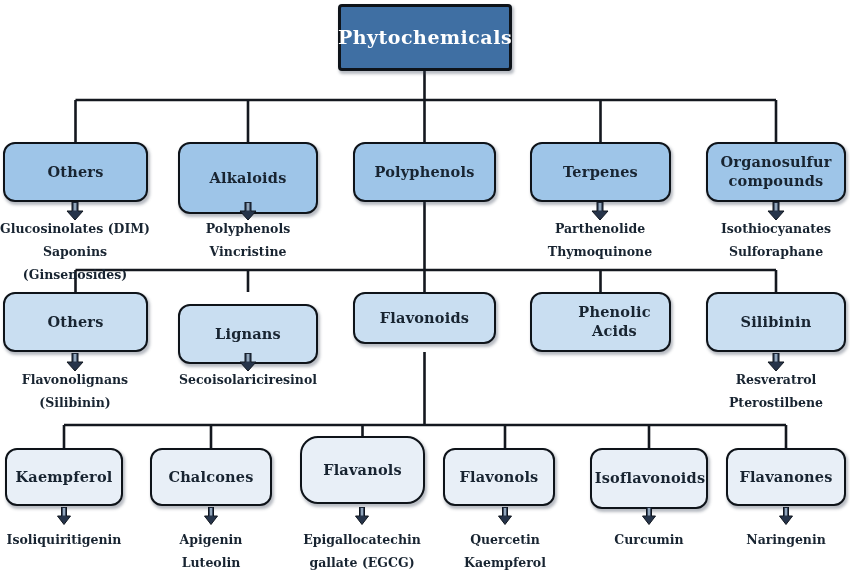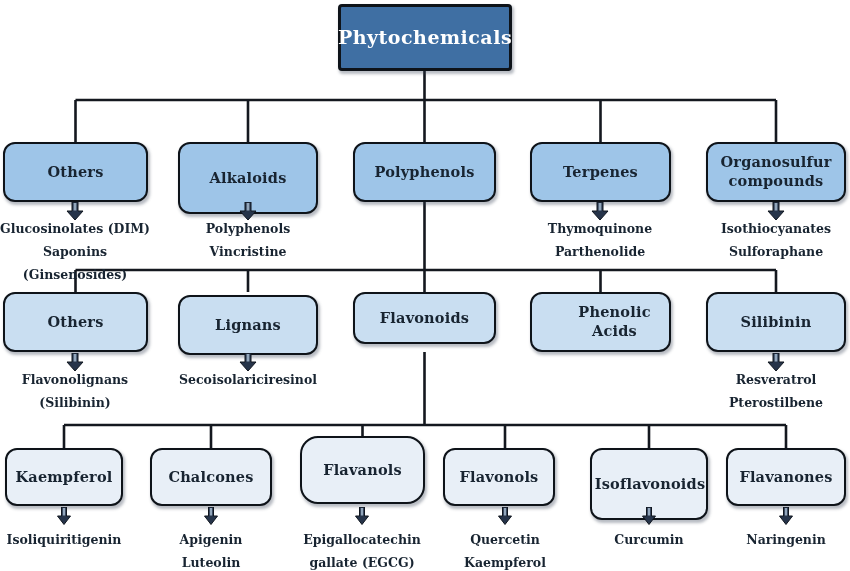--- a/index.html
+++ b/index.html
@@ -70,30 +70,30 @@
 
   <div class="stack" style="left:-10px;top:217px;width:170px;">
     <div>Glucosinolates (DIM)</div>
     <div>Saponins (Ginsenosides)</div>
   </div>
   <div class="stack" style="left:163px;top:217px;width:170px;">
     <div>Polyphenols</div>
     <div>Vincristine</div>
   </div>
   <div class="stack" style="left:515px;top:217px;width:170px;">
+    <div>Parthenolide</div>
     <div>Thymoquinone</div>
-    <div>Parthenolide</div>
   </div>
   <div class="stack" style="left:691px;top:217px;width:170px;">
     <div>Isothiocyanates</div>
     <div>Sulforaphane</div>
   </div>
 
   <div class="box l3" style="left:3px;top:292px;width:145px;height:60px;">Others</div>
-  <div class="box l3" style="left:178px;top:295px;width:140px;height:60px;">Lignans</div>
+  <div class="box l3" style="left:178px;top:304px;width:140px;height:60px;">Lignans</div>
   <div class="box l3" style="left:353px;top:292px;width:143px;height:52px;">Flavonoids</div>
   <div class="box l3" style="left:530px;top:292px;width:141px;height:60px;padding-left:34px;">Phenolic Acids</div>
   <div class="box l3" style="left:706px;top:292px;width:140px;height:60px;">Silibinin</div>
 
   <svg class="arrow" style="left:64px;top:353px;" width="22" height="19" viewBox="0 0 22 19">
       <polygon class="a-main" points="8,0 14,0 14,9 19,9 11,18 3,9 8,9"></polygon>
       <rect class="a-core" x="9.6" y="1" width="2.8" height="7.5"></rect>
     </svg>
   <svg class="arrow" style="left:237px;top:353px;" width="22" height="19" viewBox="0 0 22 19">
       <polygon class="a-main" points="8,0 14,0 14,9 19,9 11,18 3,9 8,9"></polygon>
@@ -113,21 +113,21 @@
   </div>
   <div class="stack" style="left:691px;top:368px;width:170px;">
     <div>Resveratrol</div>
     <div>Pterostilbene</div>
   </div>
 
   <div class="box l4" style="left:5px;top:448px;width:118px;height:58px;">Kaempferol</div>
   <div class="box l4" style="left:150px;top:448px;width:122px;height:58px;">Chalcones</div>
   <div class="box l4" style="left:300px;top:436px;width:125px;height:68px;border-radius:18px;">Flavanols</div>
   <div class="box l4" style="left:443px;top:448px;width:112px;height:58px;">Flavonols</div>
-  <div class="box l4" style="left:590px;top:448px;width:118px;height:72px;padding-left:8px;">Isoflavonoids</div>
+  <div class="box l4" style="left:590px;top:448px;width:118px;height:61px;padding-left:8px;">Isoflavonoids</div>
   <div class="box l4" style="left:726px;top:448px;width:120px;height:58px;text-align:center;">Flavanones</div>
 
   <svg class="arrow" style="left:55px;top:507px;" width="18" height="18" viewBox="0 0 18 18">
       <polygon class="a-main" points="6.5,0 11.5,0 11.5,9 15.5,9 9,17.5 2.5,9 6.5,9"></polygon>
       <rect class="a-core" x="7.8" y="1" width="2.4" height="7.5"></rect>
     </svg>
   <svg class="arrow" style="left:202px;top:507px;" width="18" height="18" viewBox="0 0 18 18">
       <polygon class="a-main" points="6.5,0 11.5,0 11.5,9 15.5,9 9,17.5 2.5,9 6.5,9"></polygon>
       <rect class="a-core" x="7.8" y="1" width="2.4" height="7.5"></rect>
     </svg>

